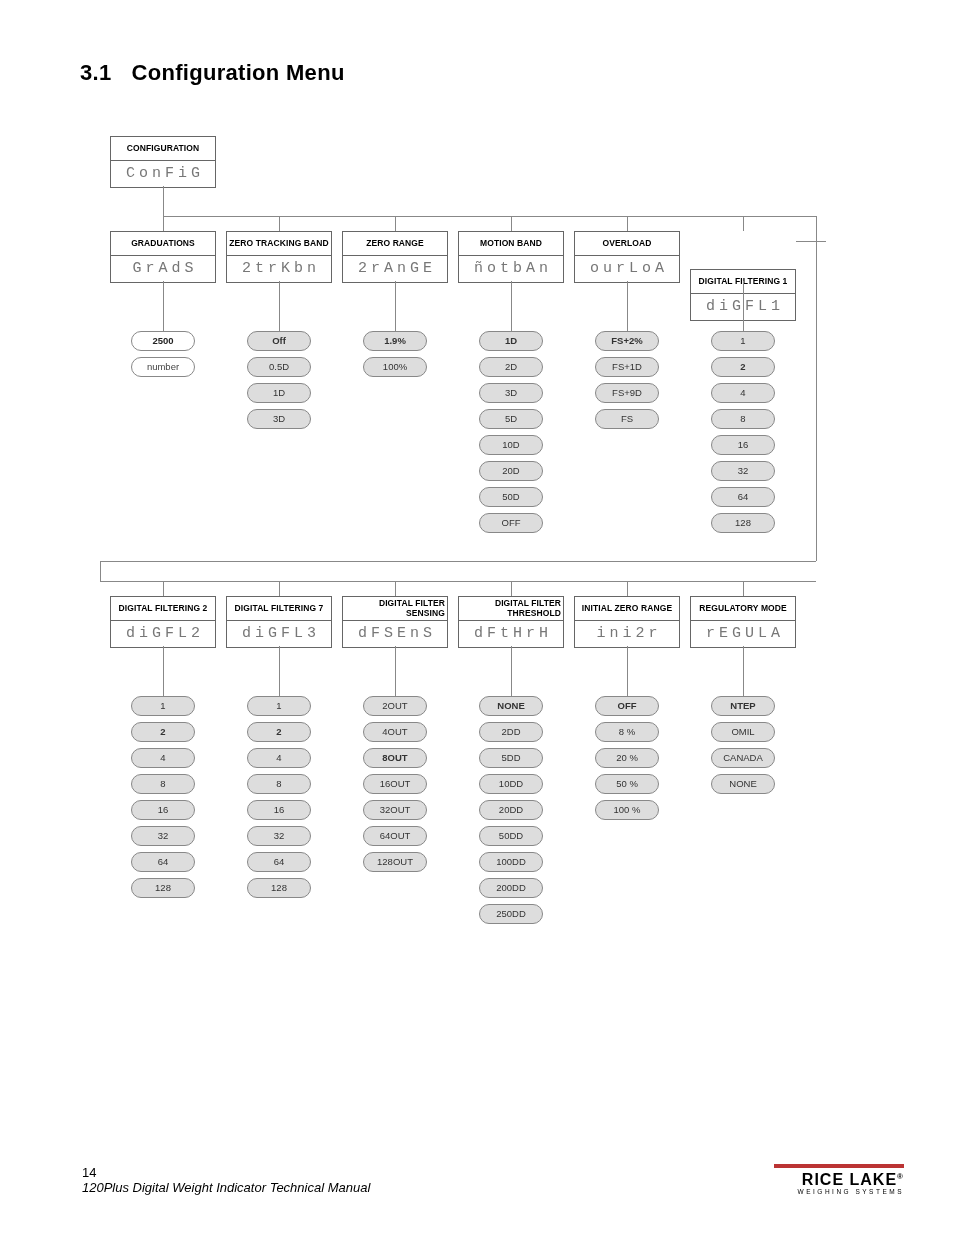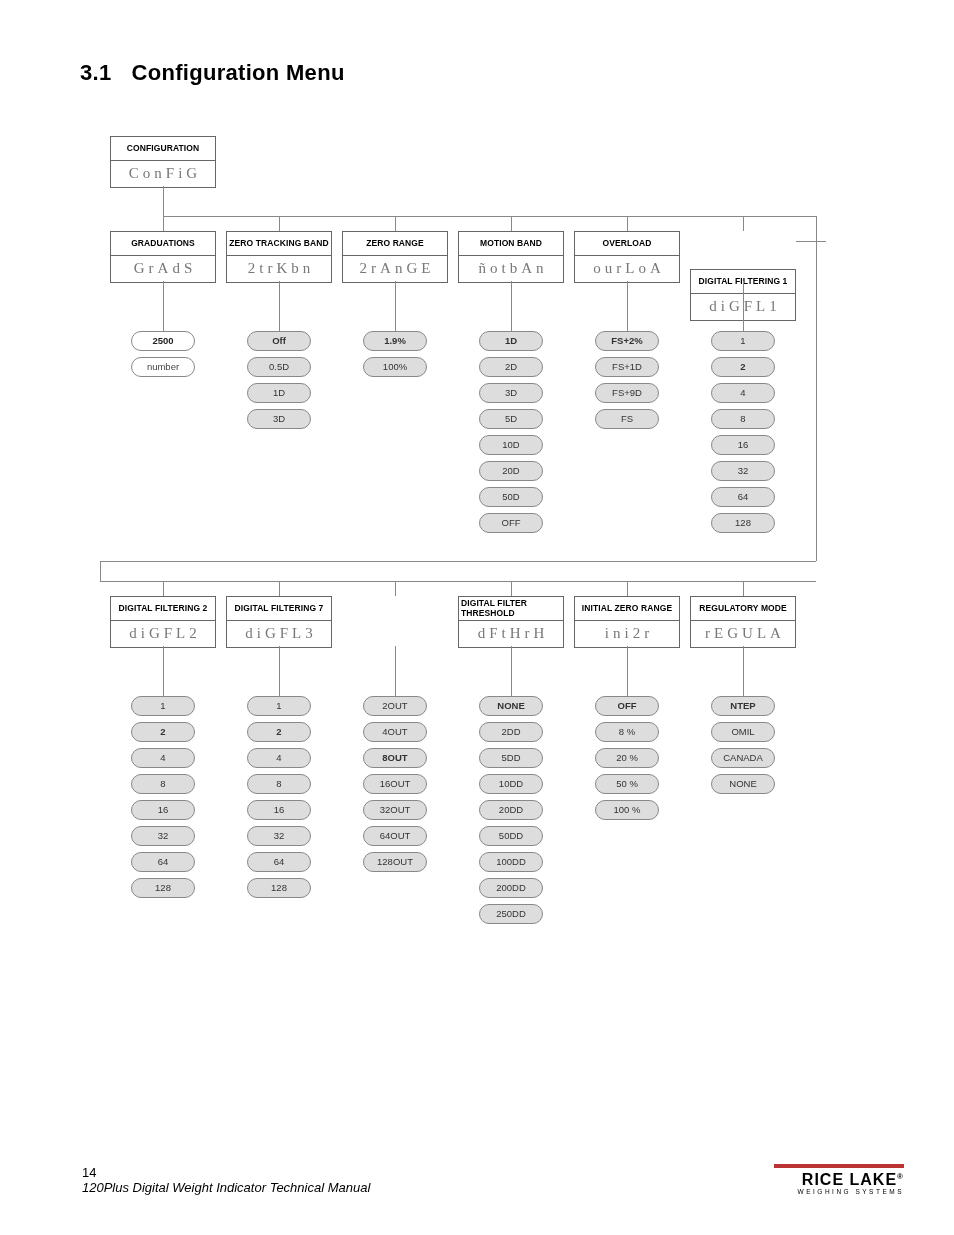--- a/index.html
+++ b/index.html
@@ -26,34 +26,34 @@
   
   .box {
     position: absolute;
     border: 1px solid #666;
     background: #fff;
     width: 106px;
   }
   .box .hdr {
     font-size: 8.5px;
     font-weight: bold;
-    text-align: left;
+    text-align: right;
     padding: 3px 2px;
     letter-spacing: 0.1px;
     border-bottom: 1px solid #666;
     line-height: 1.15;
     height: 24px;
     display: flex;
     align-items: center;
     justify-content: center;
     white-space: nowrap;
   }
   .box .hdr.two { white-space: normal; }
   .box .seg {
-    font-family: Liberation Serif, serif;
+    font-family: Liberation Mono, monospace;
     font-size: 15px;
     text-align: center;
     letter-spacing: 4px;
     padding: 4px 2px 4px 6px;
     height: 26px;
     color: #777;
     font-weight: 500;
     white-space: nowrap;
     overflow: hidden;
   }
@@ -197,20 +197,24 @@
         <div class="seg">diGFL2</div>
       </div>
       <div class="vline" style="left: 83px; top: 510px; height: 50px;"></div>
       <div class="vline" style="left: 199px; top: 445px; height: 15px;"></div>
       <div class="box" style="left: 146px; top: 460px;">
         <div class="hdr two">DIGITAL FILTERING 7</div>
         <div class="seg">diGFL3</div>
       </div>
       <div class="vline" style="left: 199px; top: 510px; height: 50px;"></div>
       <div class="vline" style="left: 315px; top: 445px; height: 15px;"></div>
+      <div class="box" style="left: 262px; top: 460px;">
+        <div class="hdr two">DIGITAL FILTER SENSING</div>
+        <div class="seg">dFSEnS</div>
+      </div>
       <div class="vline" style="left: 315px; top: 510px; height: 50px;"></div>
       <div class="vline" style="left: 431px; top: 445px; height: 15px;"></div>
       <div class="box" style="left: 378px; top: 460px;">
         <div class="hdr two">DIGITAL FILTER THRESHOLD</div>
         <div class="seg">dFtHrH</div>
       </div>
       <div class="vline" style="left: 431px; top: 510px; height: 50px;"></div>
       <div class="vline" style="left: 547px; top: 445px; height: 15px;"></div>
       <div class="box" style="left: 494px; top: 460px;">
         <div class="hdr two">INITIAL ZERO RANGE</div>

